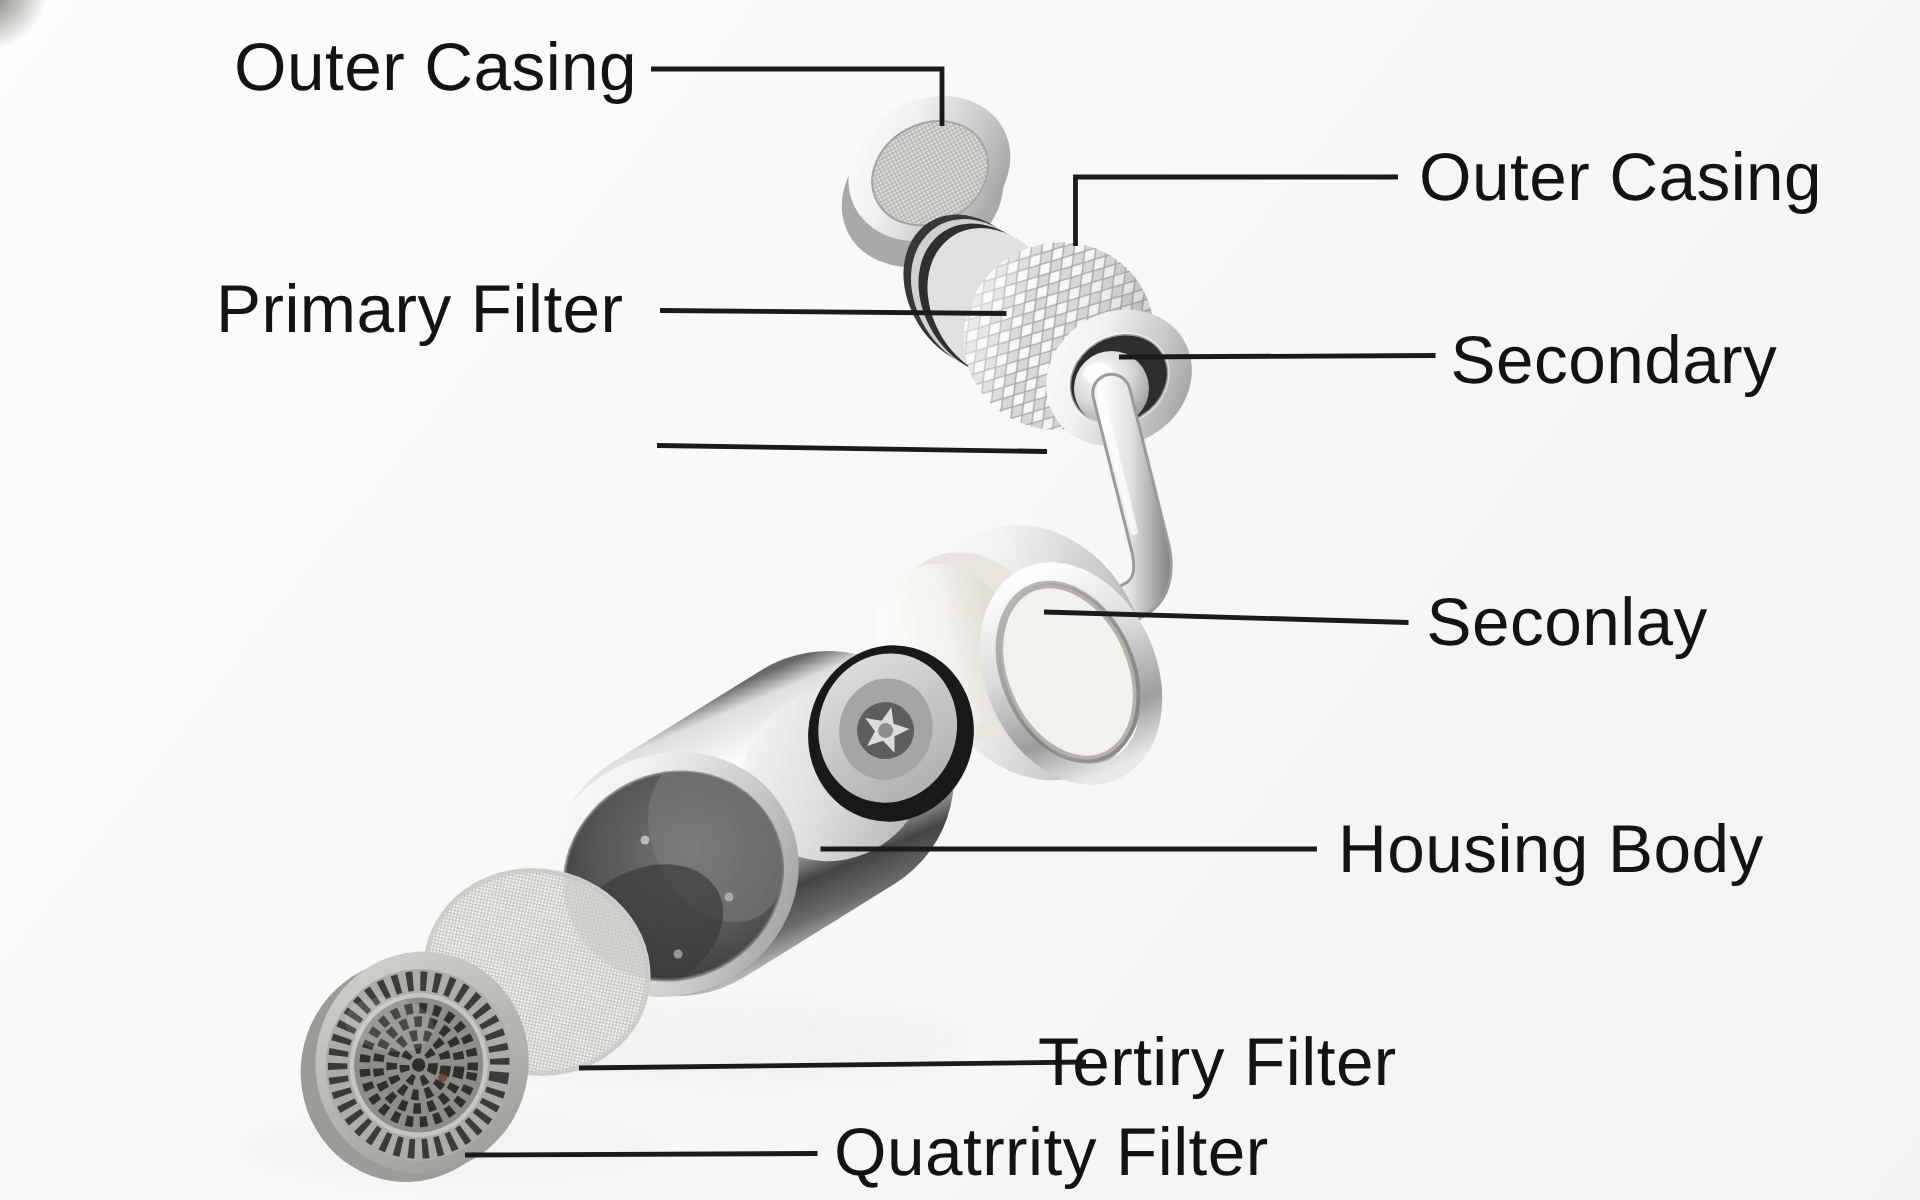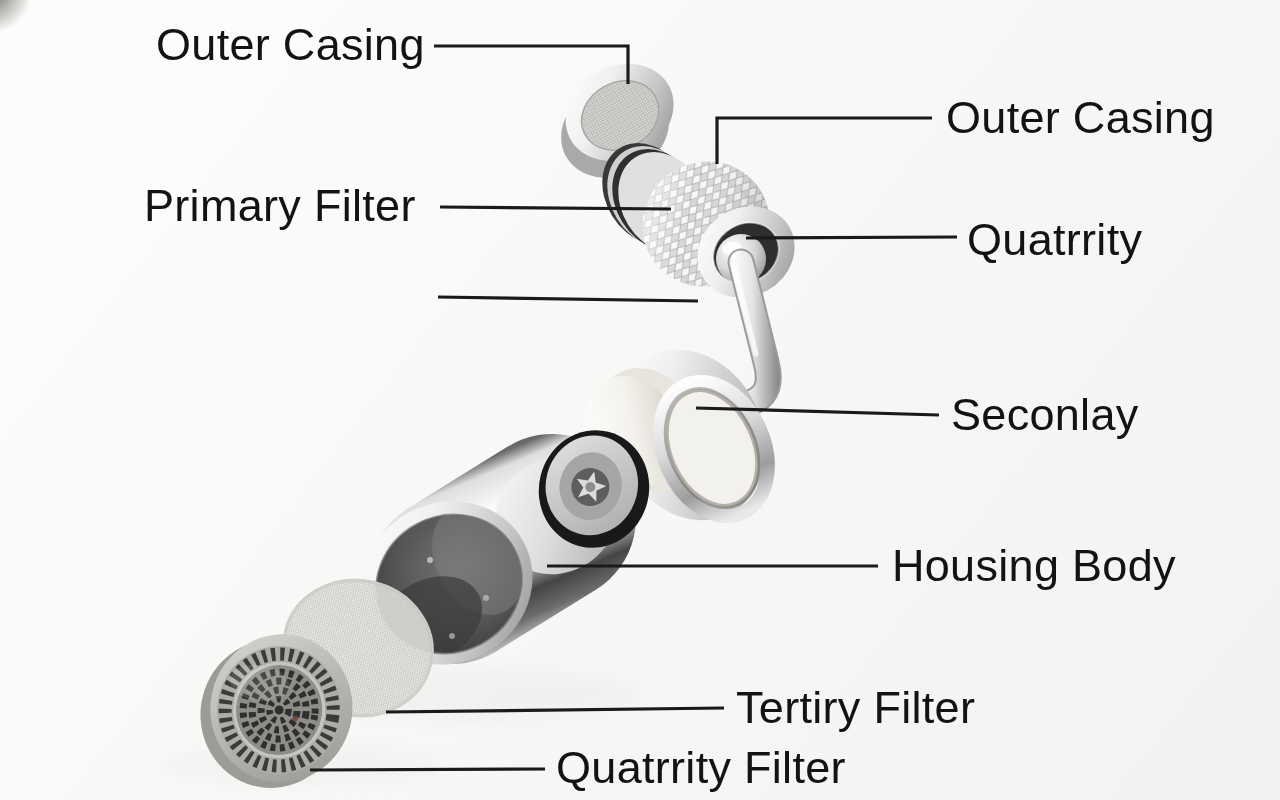--- a/index.html
+++ b/index.html
@@ -213,19 +213,19 @@
     <polyline class="leader" points="438,297 698,301"></polyline>
     <polyline class="leader" points="939,415 696,408"></polyline>
     <polyline class="leader" points="878,566 547,566"></polyline>
     <polyline class="leader" points="724,708 386,712"></polyline>
     <polyline class="leader" points="545,769 310,770"></polyline>
   </svg>
 
   <div class="lbl" style="left:156px;top:22px">Outer Casing</div>
   <div class="lbl" style="left:144px;top:183px">Primary Filter</div>
   <div class="lbl" style="left:946px;top:95px">Outer Casing</div>
-  <div class="lbl" style="left:967px;top:217px">Quatrrity</div>
+  <div class="lbl" style="left:967px;top:217px">Secondary</div>
   <div class="lbl" style="left:892px;top:543px">Housing Body</div>
   <div class="lbl" style="left:951px;top:392px">Seconlay</div>
-  <div class="lbl" style="left:736px;top:685px">Tertiry Filter</div>
+  <div class="lbl" style="left:692px;top:685px">Tertiry Filter</div>
   <div class="lbl" style="left:556px;top:745px">Quatrrity Filter</div>
 
 </div>
 
 </body></html>

